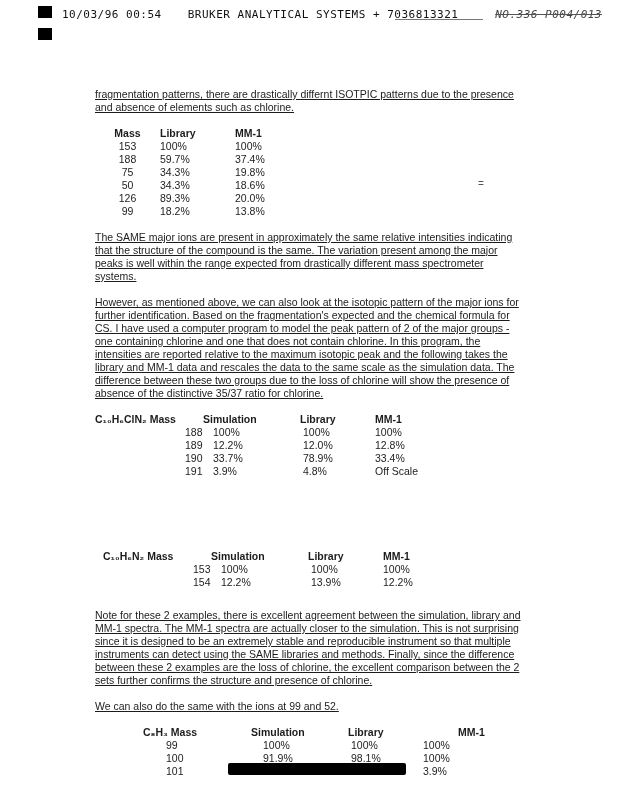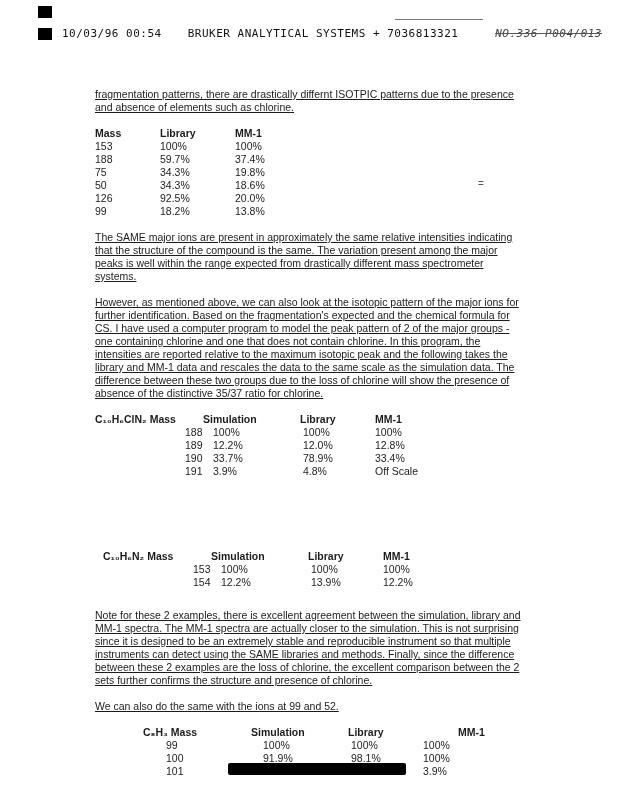--- a/index.html
+++ b/index.html
@@ -6,21 +6,21 @@
   .page{
     position:relative;
     width:619px;height:797px;
     background:#ffffff;
     font-family:"Liberation Sans","DejaVu Sans",sans-serif;
     color:#1c1c1c;
     overflow:hidden;
   }
   
   .fax-header{
-    position:absolute;top:27px;left:62px;width:550px;
+    position:absolute;top:8px;left:62px;width:550px;
     font-family:"DejaVu Sans Mono","Liberation Mono",monospace;
     font-size:11px;letter-spacing:.5px;white-space:nowrap;color:#111;
   }
   .fax-sender{margin-left:26px;}
   .fax-pageinfo{
     position:absolute;right:10px;top:0;
     color:#444;text-decoration:line-through;
     text-decoration-color:#555;
     font-style:italic;
   }
@@ -39,21 +39,21 @@
   .content{
     position:absolute;top:88px;left:95px;width:432px;
     font-size:10.5px;line-height:13px;
   }
   .content p{margin:0 0 13px 0;text-decoration:underline;}
   .tbl{margin:0 0 13px 0;}
   .tbl .row{display:flex;}
   .tbl .hdr .cell{font-weight:bold;}
   .cell{box-sizing:border-box;flex:0 0 auto;}
   
-  .t1 .c1{width:65px;}
+  .t1 .c1{width:65px;text-align:center;}
   .t1 .c2{width:75px;}
   .t1 .c3{width:60px;}
   
   .t2 .c1,.t3 .c1{width:108px;}
   .t2 .c2,.t3 .c2{width:97px;}
   .t2 .c3,.t3 .c3{width:75px;}
   .t2 .c4,.t3 .c4{width:80px;}
   .t2 .row:not(.hdr) .c1,.t3 .row:not(.hdr) .c1{padding-left:90px;}
   .t2 .row:not(.hdr) .c2,.t3 .row:not(.hdr) .c2{padding-left:10px;}
   .t2 .row:not(.hdr) .c3,.t3 .row:not(.hdr) .c3{padding-left:3px;}
@@ -110,21 +110,21 @@
         <span class="cell c2">34.3%</span>
         <span class="cell c3">19.8%</span>
       </div>
       <div class="row">
         <span class="cell c1">50</span>
         <span class="cell c2">34.3%</span>
         <span class="cell c3">18.6%</span>
       </div>
       <div class="row">
         <span class="cell c1">126</span>
-        <span class="cell c2">92.5%</span>
+        <span class="cell c2">89.3%</span>
         <span class="cell c3">20.0%</span>
       </div>
       <div class="row">
         <span class="cell c1">99</span>
         <span class="cell c2">18.2%</span>
         <span class="cell c3">13.8%</span>
       </div>
     </div>
 
     <p>The SAME major ions are present in approximately the same relative intensities indicating that the structure of the compound is the same.  The variation present among the major peaks is well within the range expected from drastically different mass spectrometer systems.</p>

